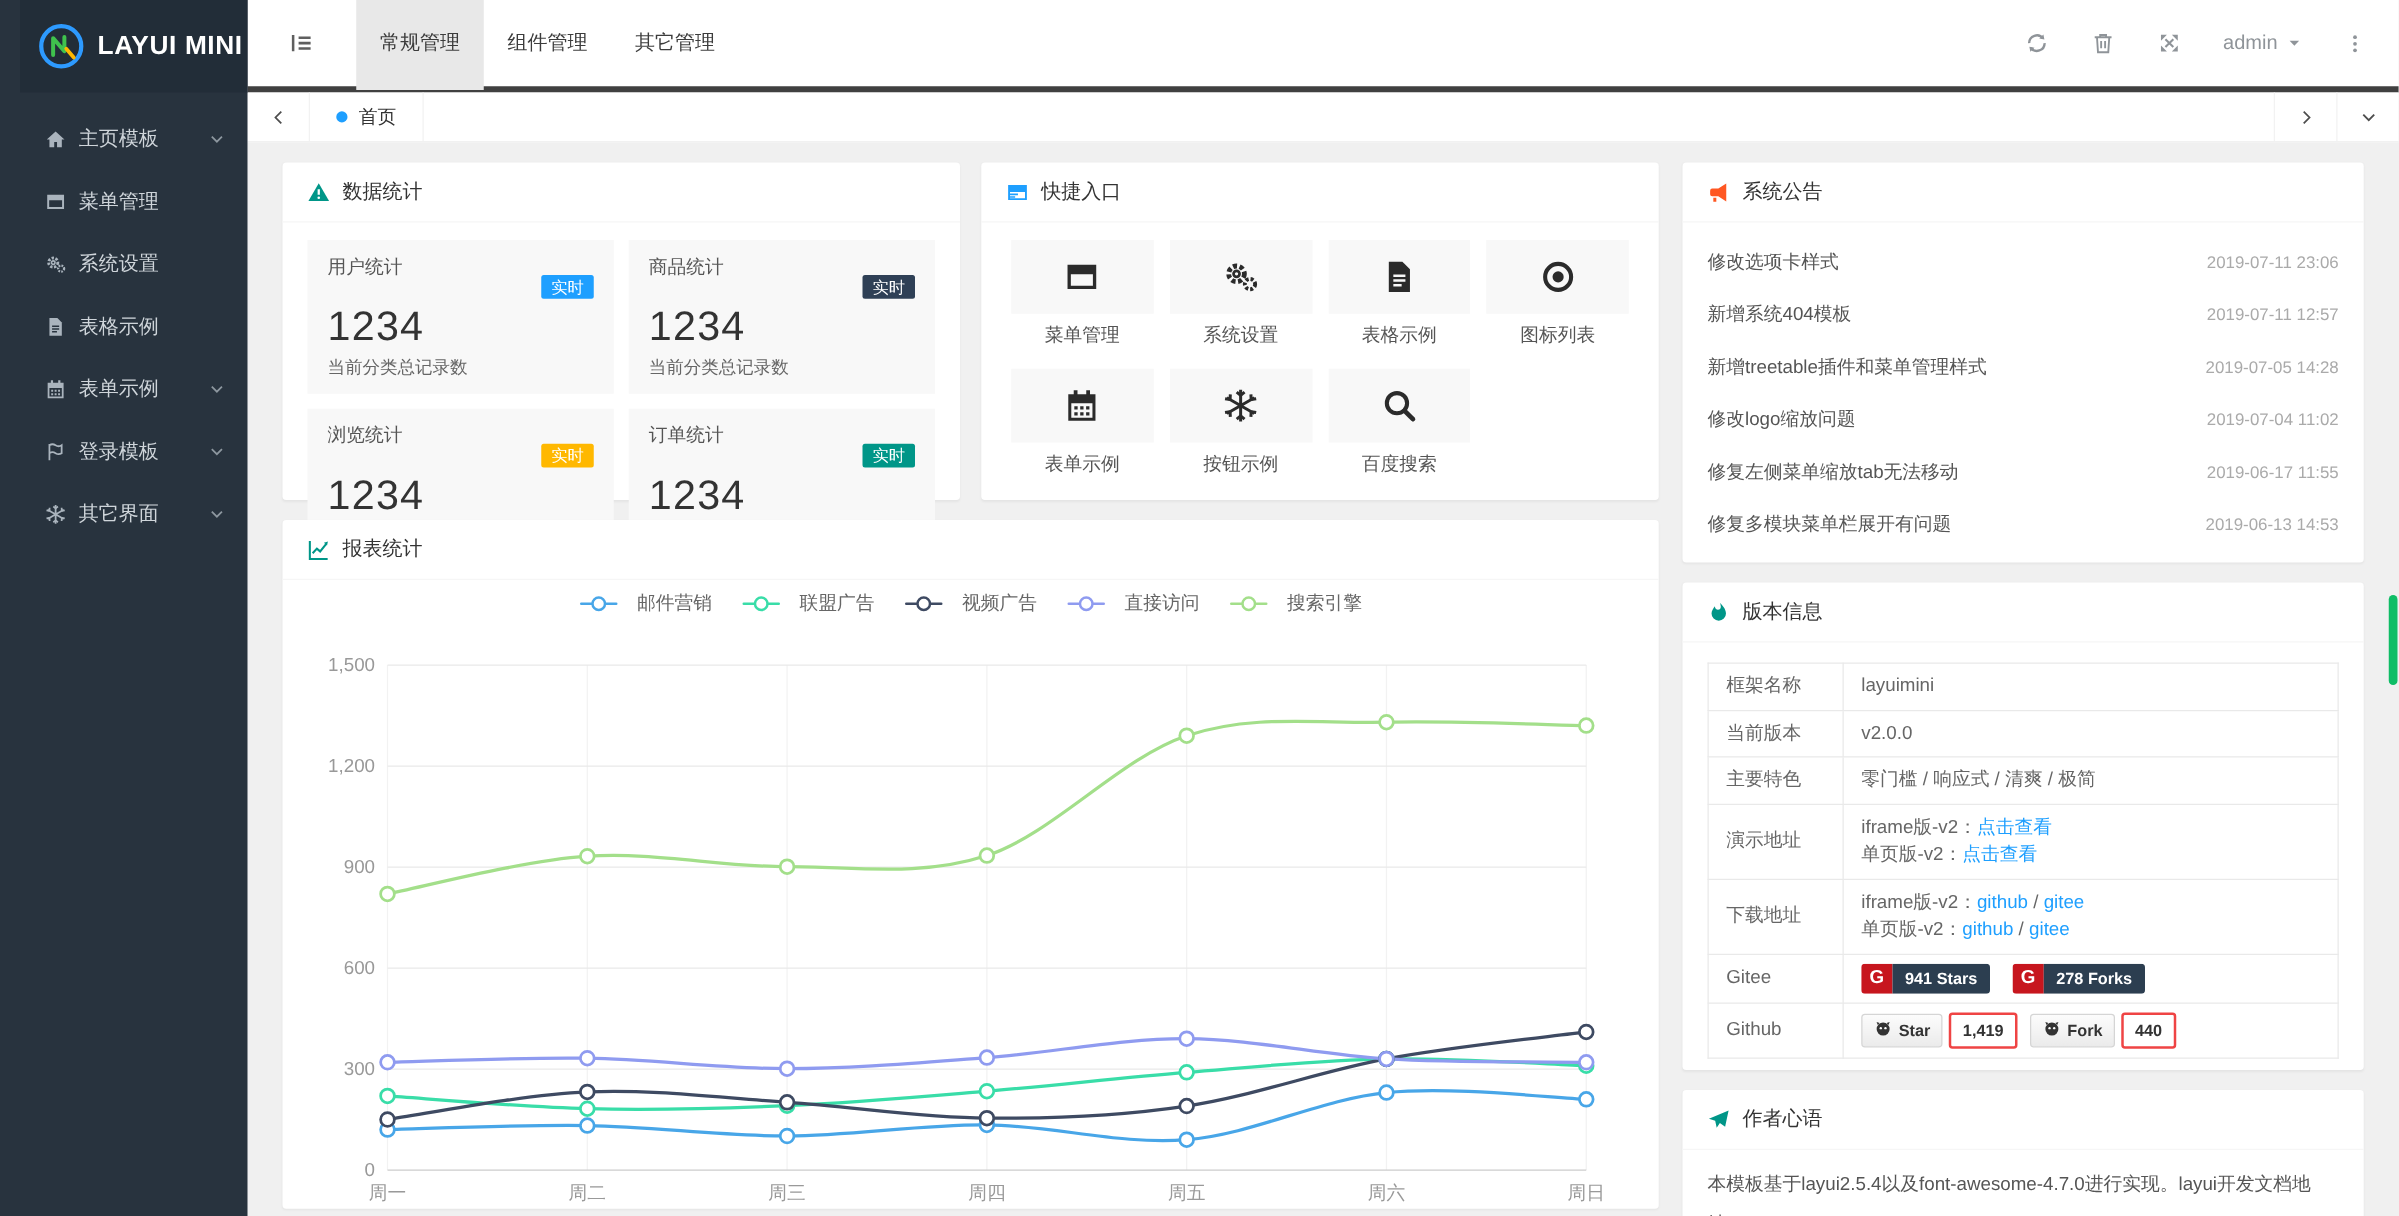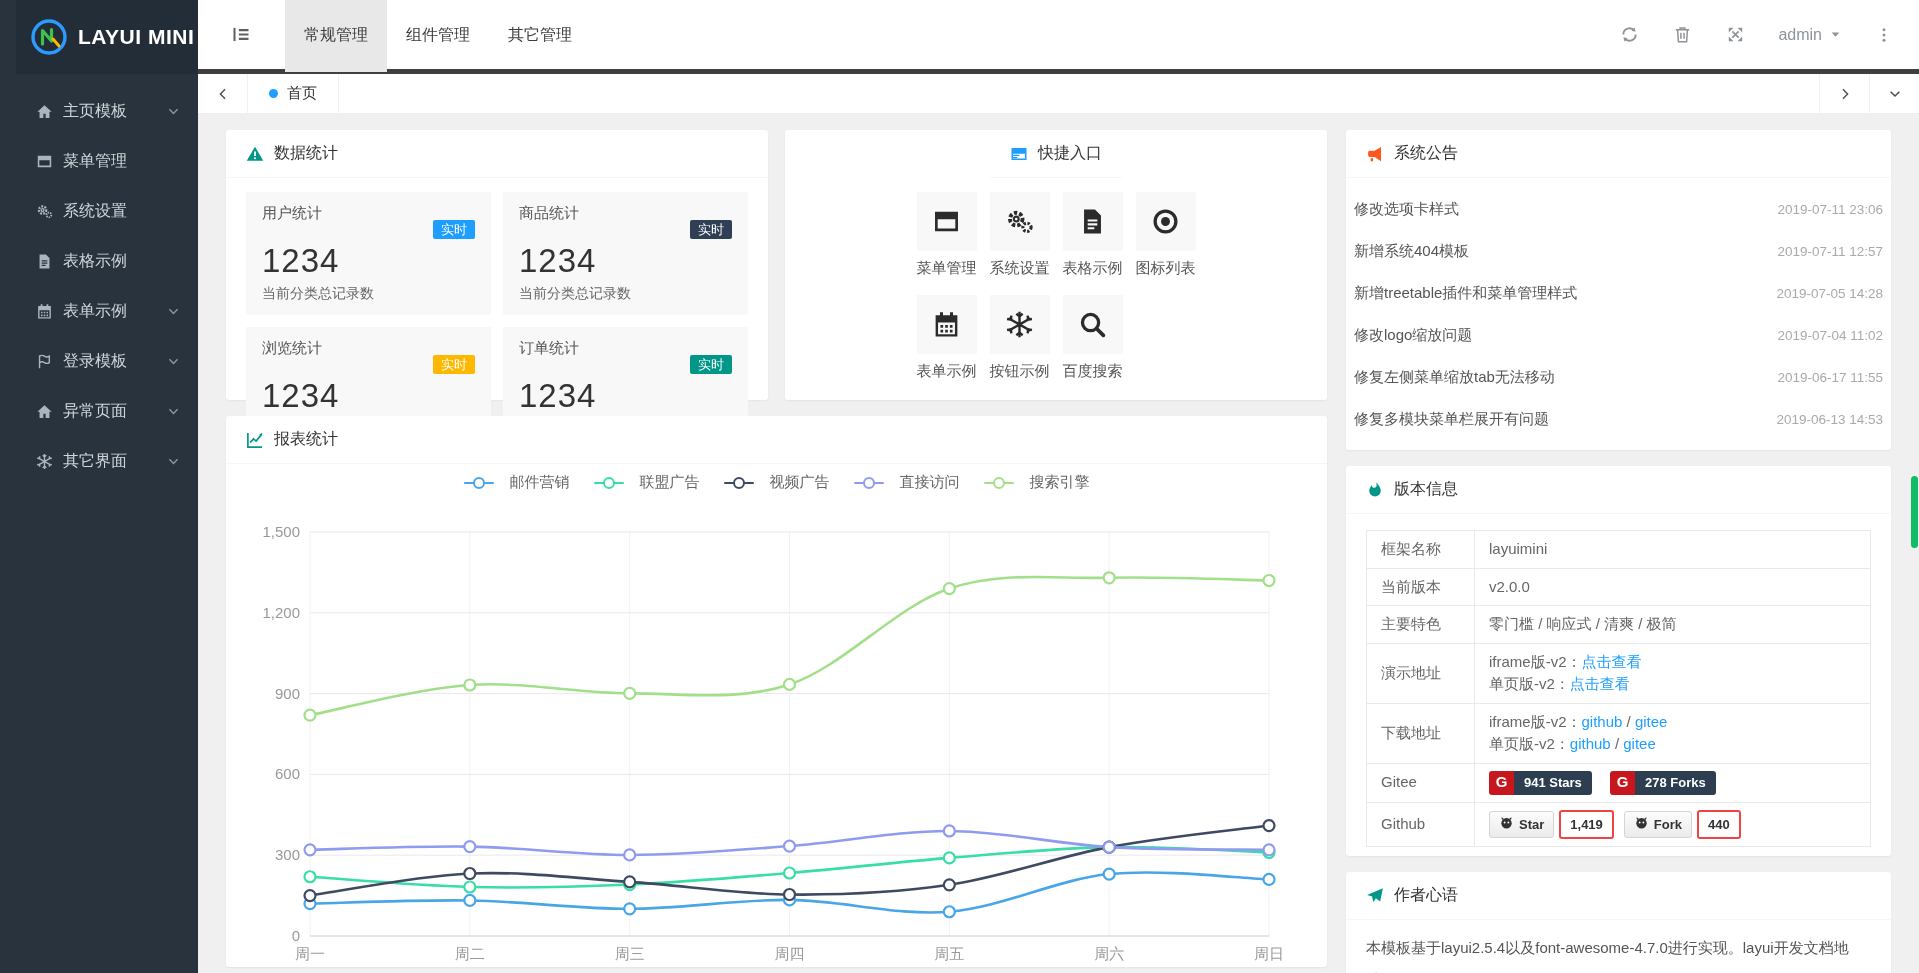--- a/index.html
+++ b/index.html
@@ -49,38 +49,38 @@
   .card-stats { width:542px; height:270px; }
   .stat-grid { flex:1; margin:14px 20px; display:grid; grid-template-columns:1fr 1fr; grid-template-rows:1fr 1fr; gap:12px; }
   .stat-box { background:#f8f8f8; padding:12px 16px; }
   .stat-top { display:flex; align-items:flex-start; }
   .stat-label { font-size:15px; color:#555; }
   .badge { margin-left:auto; color:#fff; font-size:13px; padding:3px 8px; border-radius:2px; line-height:1;margin-top:16px; }
   .stat-value { font-size:33px; color:#333; margin-top:3px; letter-spacing:1px; }
   .stat-sub { font-size:14px; color:#666; margin-top:5px; }
 
   
-  .card-quick { width:542px; height:270px;align-items:center; }
+  .card-quick { width:542px; height:270px; }
   .quick-grid { flex:1; margin:14px 24px; display:grid; grid-template-columns:repeat(4,1fr); column-gap:13px; row-gap:12px; }
   .quick-item { cursor:pointer; }
   .quick-box { background:#f8f8f8; height:59px; display:flex; align-items:center; justify-content:center; color:#2b2b2b; }
   .quick-box svg { width:29px; height:29px; }
   .quick-label { text-align:center; font-size:15px; color:#555; margin-top:8px; }
 
   
   .card-report { width:1101px; height:640px; }
   .chart-legend { height:24px; margin-top:9px; text-align:center; flex:none; }
   .lg-item { display:inline-flex; align-items:center; gap:16px; margin:0 12px; color:#666; font-size:15px; cursor:pointer; }
   .lg-mark { position:relative; width:30px; height:12px; display:inline-block; }
   .lg-line { position:absolute; left:0; right:0; top:5px; height:2px; border-radius:1px; }
   .lg-dot { position:absolute; left:9px; top:0; width:12px; height:12px; border:2px solid; border-radius:50%; background:#fff; }
 
   
   .card-announce { height:325px; }
-  .announce-list { margin:10px 8px; }
+  .announce-list { margin:10px 20px; }
   .announce-row { height:42px; display:flex; align-items:center; }
   .announce-text { flex:1; font-size:15px; color:#555; white-space:nowrap; overflow:hidden; text-overflow:ellipsis; }
   .announce-date { font-size:13.5px; color:#aaa; margin-left:12px; white-space:nowrap; }
 
   
   .card-version { height:390px; }
   .vtable { margin:16px 20px; border-collapse:collapse; width:505px; font-size:15px; color:#666; }
   .vtable td { border:1px solid #e9e9e9; padding:7px 14px; line-height:1.5; }
   .vtable td.k { width:108px; }
   .lnk { color:#1E9FFF; text-decoration:none; cursor:pointer; }
@@ -279,29 +279,20 @@
       <span>表单示例</span>
       <svg class="ic menu-caret">
           <use href="#i-chevron-down"></use>
         </svg>
     </div>
     <div class="menu-item">
       <svg class="ic mi">
           <use href="#i-flag"></use>
         </svg>
       <span>登录模板</span>
-      <svg class="ic menu-caret">
-          <use href="#i-chevron-down"></use>
-        </svg>
-    </div>
-    <div class="menu-item">
-      <svg class="ic mi">
-          <use href="#i-home"></use>
-        </svg>
-      <span>异常页面</span>
       <svg class="ic menu-caret">
           <use href="#i-chevron-down"></use>
         </svg>
     </div>
     <div class="menu-item">
       <svg class="ic mi">
           <use href="#i-snowflake"></use>
         </svg>
       <span>其它界面</span>
       <svg class="ic menu-caret">

